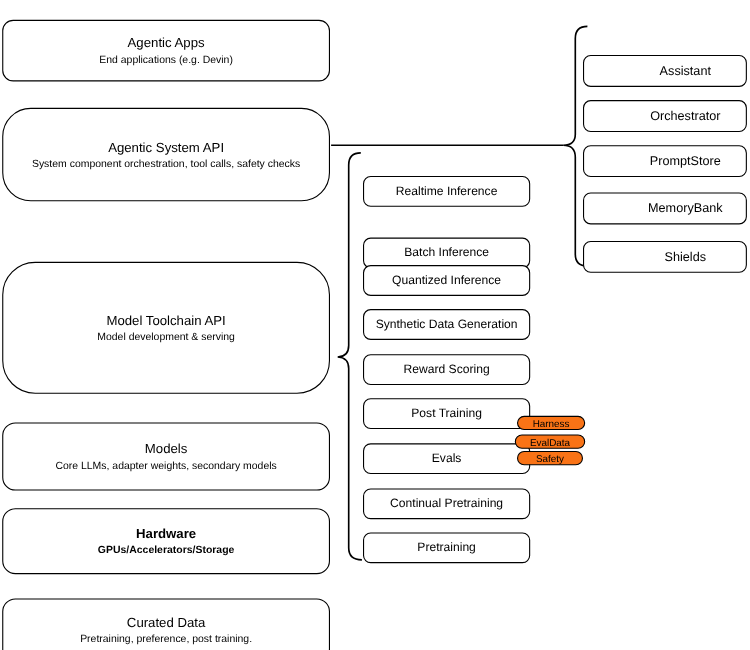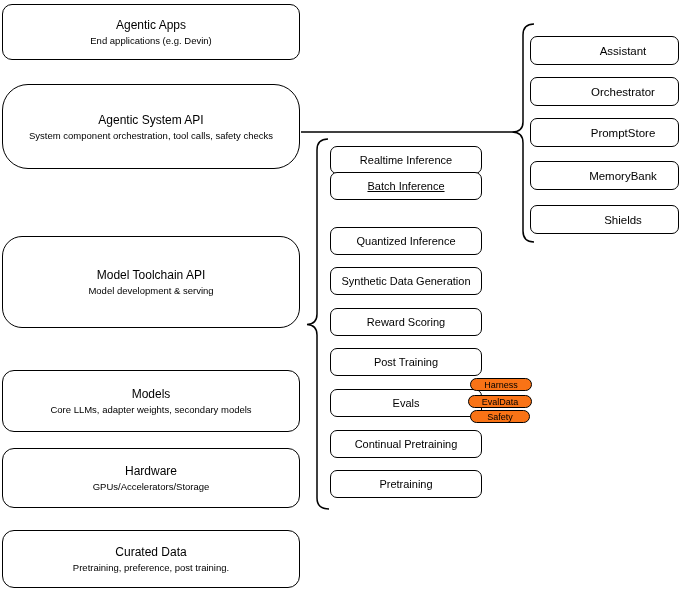--- a/index.html
+++ b/index.html
@@ -15,20 +15,21 @@
   .box {
     position: absolute;
     background: #ffffff;
     border: 1.5px solid #000000;
     box-sizing: border-box;
     display: flex;
     flex-direction: column;
     align-items: center;
     justify-content: center;
     text-align: center;
+    margin-top: 14px;
   }
   .left-box { left: 2px; width: 298px; }
   .box-title { font-size: 12px; line-height: 14px; }
   .box-sub   { font-size: 9.5px; line-height: 11px; margin-top: 3px; }
   .mid-box {
     left: 330px; width: 152px; height: 28px;
     border-radius: 7px; font-size: 11px;
   }
   .right-box {
     left: 530px; width: 149px; height: 29px;
@@ -73,44 +74,44 @@
   <div class="box left-box" style="top:4px; height:56px; border-radius:10px;">
     <div class="box-title">Agentic Apps</div>
     <div class="box-sub">End applications (e.g. Devin)</div>
   </div>
 
   <div class="box left-box" style="top:84px; height:85px; border-radius:26px;">
     <div class="box-title">Agentic System API</div>
     <div class="box-sub">System component orchestration, tool calls, safety checks</div>
   </div>
 
-  <div class="box left-box" style="top:236px; height:92px; border-radius:20px;">
+  <div class="box left-box" style="top:224px; height:120px; border-radius:30px;">
     <div class="box-title">Model Toolchain API</div>
     <div class="box-sub">Model development &amp; serving</div>
   </div>
 
   <div class="box left-box" style="top:370px; height:62px; border-radius:12px;">
     <div class="box-title">Models</div>
     <div class="box-sub">Core LLMs, adapter weights, secondary models</div>
   </div>
 
-  <div class="box left-box" style="top:448px; height:60px; border-radius:12px;">
+  <div class="box left-box" style="top:448px; height:60px; border-radius:12px;font-weight:bold;">
     <div class="box-title">Hardware</div>
     <div class="box-sub">GPUs/Accelerators/Storage</div>
   </div>
 
   <div class="box left-box" style="top:530px; height:58px; border-radius:12px;">
     <div class="box-title">Curated Data</div>
     <div class="box-sub">Pretraining, preference, post training.</div>
   </div>
 
   <div class="box mid-box" style="top:146px;">
     <span>Realtime Inference</span>
   </div>
-  <div class="box mid-box" style="top:172px;text-decoration:underline;">
+  <div class="box mid-box" style="top:202px;">
     <span>Batch Inference</span>
   </div>
   <div class="box mid-box" style="top:227px;">
     <span>Quantized Inference</span>
   </div>
   <div class="box mid-box" style="top:267px;">
     <span>Synthetic Data Generation</span>
   </div>
   <div class="box mid-box" style="top:308px;">
     <span>Reward Scoring</span>

